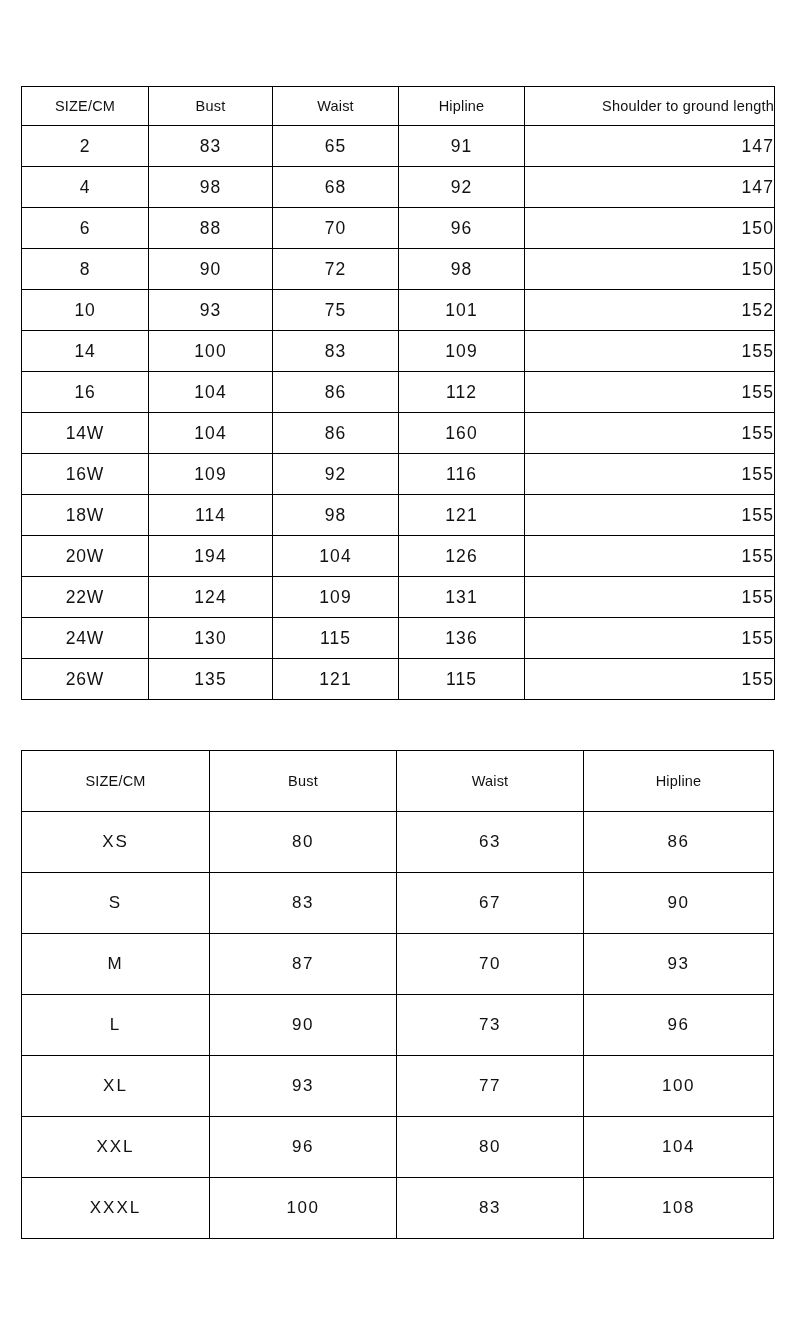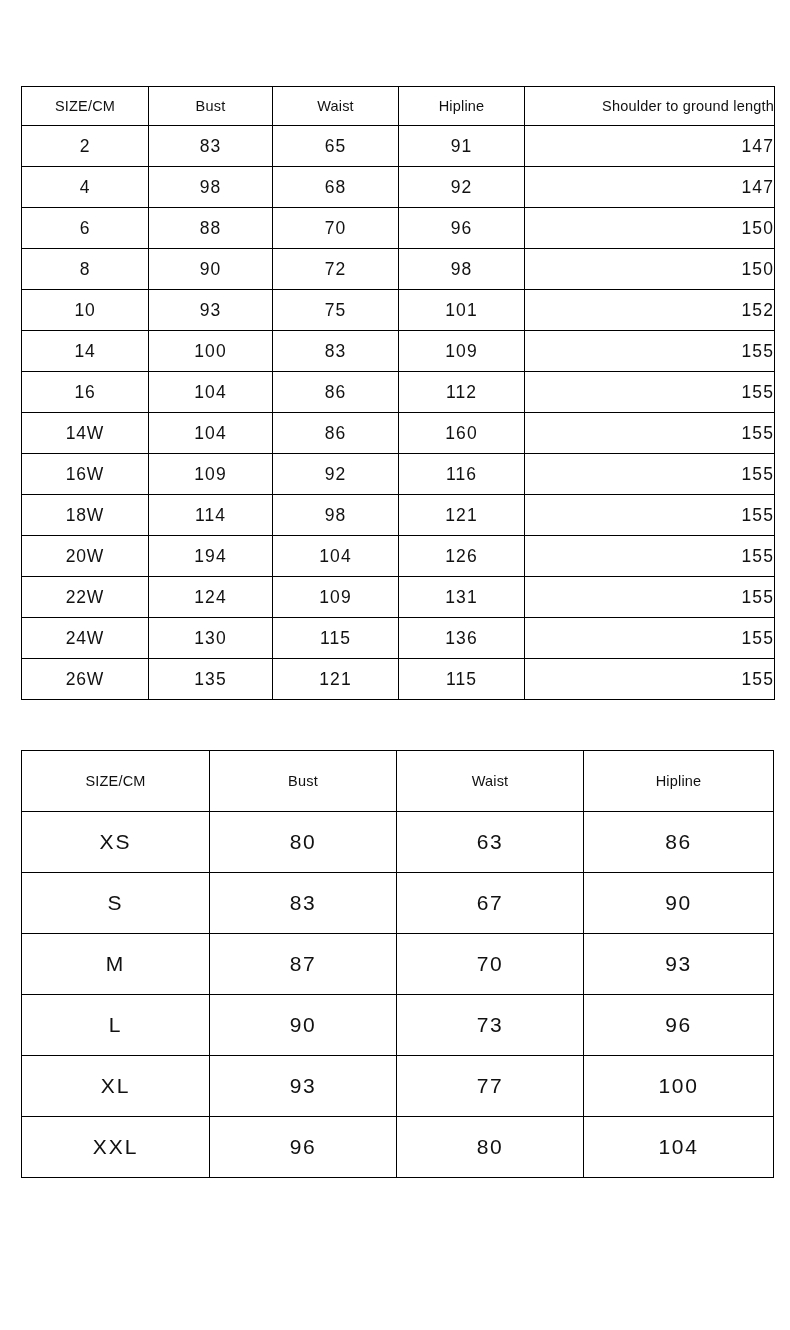--- a/index.html
+++ b/index.html
@@ -80,21 +80,21 @@
   #table-lettered .col-waist   { width: 186px; }
   #table-lettered .col-hipline { width: 189px; }
 
   #table-lettered thead th {
     height: 60px;
     font-size: 14.5px;
     letter-spacing: 0.2px;
   }
   #table-lettered tbody td {
     height: 60px;
-    font-size: 21px;
+    font-size: 17px;
     letter-spacing: 1.6px;
   }
   #table-lettered tbody td.cell-size {
     letter-spacing: 2px;
   }
 </style>
 </head>
 <body>
 
 <div class="page">
@@ -250,16 +250,22 @@
           <td class="col-bust">93</td>
           <td class="col-waist">77</td>
           <td class="col-hipline">100</td>
         </tr>
         <tr>
           <td class="col-size cell-size">XXL</td>
           <td class="col-bust">96</td>
           <td class="col-waist">80</td>
           <td class="col-hipline">104</td>
         </tr>
+        <tr>
+          <td class="col-size cell-size">XXXL</td>
+          <td class="col-bust">100</td>
+          <td class="col-waist">83</td>
+          <td class="col-hipline">108</td>
+        </tr>
       </tbody>
   </table>
 
 </div>
 
 </body></html>

